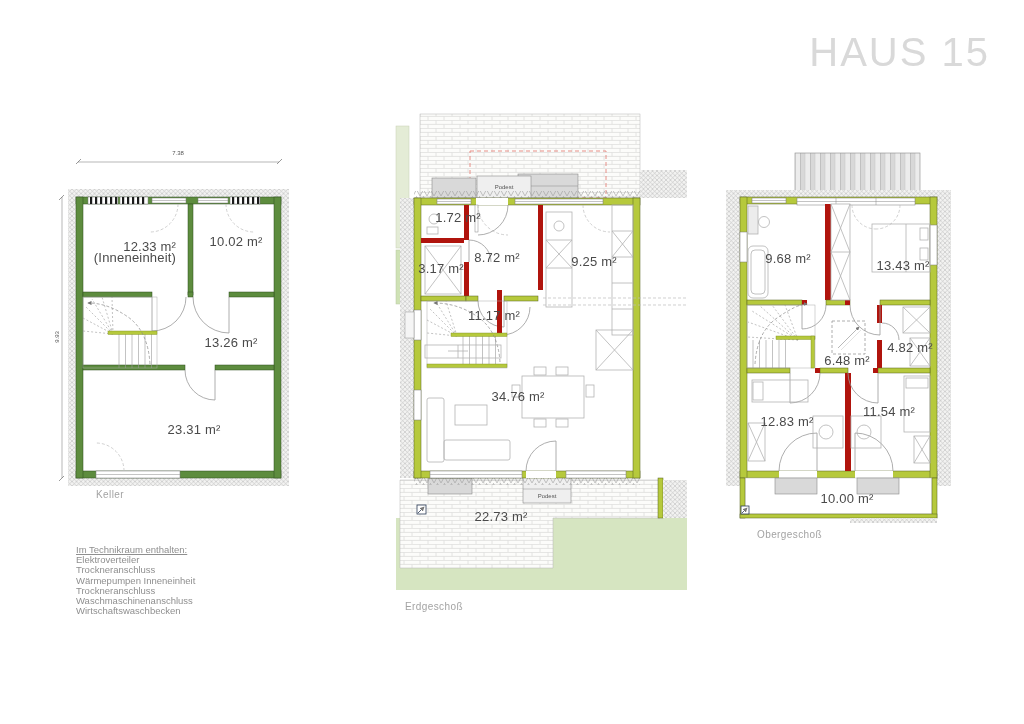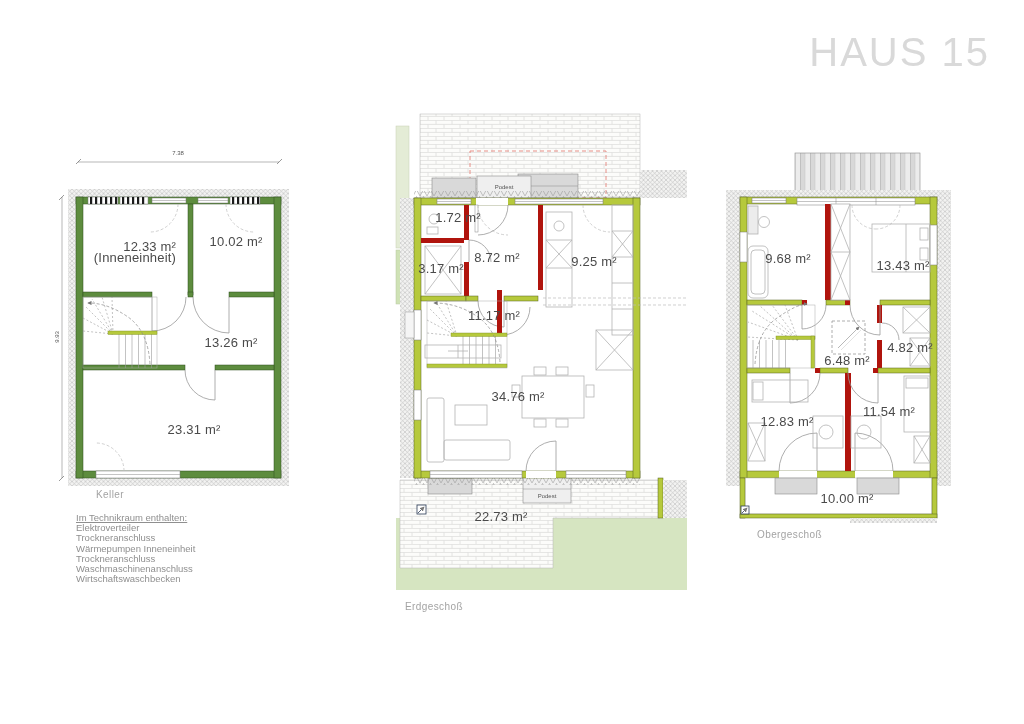--- a/index.html
+++ b/index.html
@@ -17,21 +17,21 @@
   .rlabel{position:absolute;transform:translate(-50%,-50%);font-size:13px;color:#4a4a4a;
           white-space:nowrap;letter-spacing:.2px;text-align:right;line-height:11px;}
   .tinylabel{position:absolute;transform:translate(-50%,-50%);font-size:6px;color:#555;
           white-space:nowrap;}
   .caption{position:absolute;font-size:10px;color:#a3a3a3;letter-spacing:.4px;white-space:nowrap;margin-left:20px;}
   .dim{position:absolute;transform:translate(-50%,-50%);font-size:6px;color:#555;white-space:nowrap;}
   .dim.vert{transform:translate(-50%,-50%) rotate(-90deg);}
   #title{position:absolute;right:34px;top:30px;font-size:40px;color:#d9d9d9;
          letter-spacing:2px;white-space:nowrap;}
   .notes{position:absolute;left:76px;top:513px;font-size:9.5px;line-height:10.2px;color:#8f8f8f;}
-  .notes-h{text-decoration:underline;}
+  .notes-h{text-decoration:underline;margin-top:32px;}
 </style>
 </head>
 <body>
 
 <div id="sheet">
 
 <svg id="plansvg" width="1024" height="724" viewBox="0 0 1024 724">
   <defs>
     <pattern id="brick" width="16" height="8" patternUnits="userSpaceOnUse">
       <rect width="16" height="8" fill="#fcfcfa"></rect>

